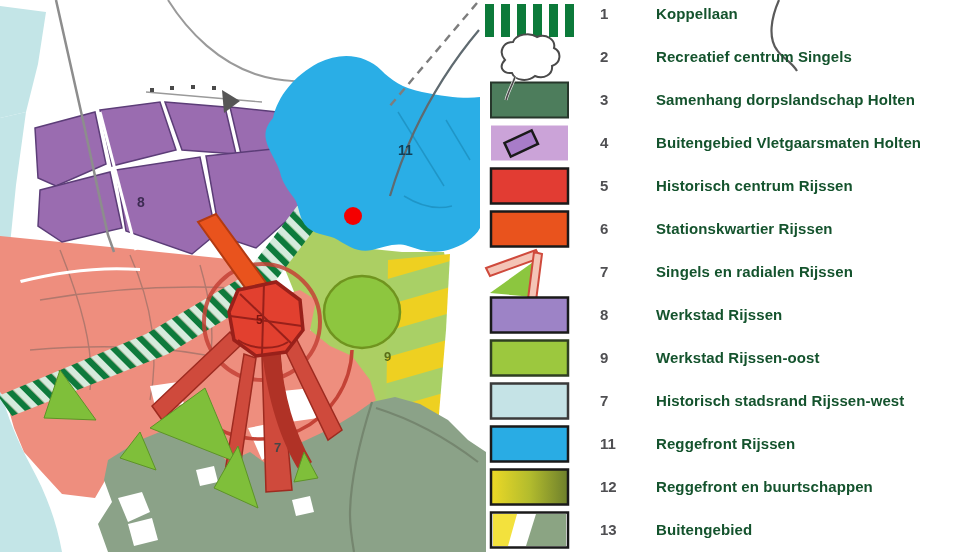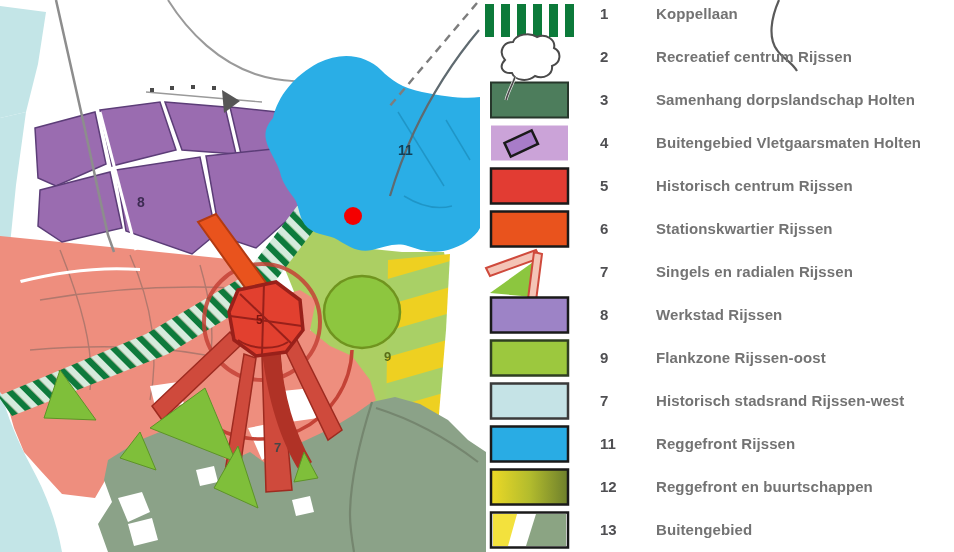--- a/index.html
+++ b/index.html
@@ -2,21 +2,21 @@
 <html><head>
 <meta charset="utf-8">
 <style>
   html,body{margin:0;padding:0;background:#fff;}
   .stage{position:relative;width:954px;height:552px;overflow:hidden;background:#fff;
          font-family:"Liberation Sans",sans-serif;}
   .art{position:absolute;left:0;top:0;width:954px;height:552px;display:block;}
   .legend-text{position:absolute;left:0;top:0;width:954px;height:552px;pointer-events:none;}
   .lrow{position:absolute;height:20px;line-height:20px;white-space:nowrap;}
   .lnum{position:absolute;left:600px;width:34px;font-size:15px;font-weight:bold;color:#4f4f52;}
-  .llab{position:absolute;left:656px;font-size:15px;font-weight:bold;color:#737373;letter-spacing:.1px;}
+  .llab{position:absolute;left:656px;font-size:15px;font-weight:bold;color:#14532d;letter-spacing:.1px;}
   svg text{font-family:"Liberation Sans",sans-serif;font-weight:bold;}
 </style>
 </head>
 <body>
 
 <div class="stage">
 
 <svg class="art" viewBox="0 0 954 552">
   <defs>
     <pattern id="hatchband" patternUnits="userSpaceOnUse" width="13" height="13" patternTransform="rotate(-45)">
@@ -214,21 +214,21 @@
   </g>
 </svg>
 
 <div class="legend-text">
   <div class="lrow" style="top:4px">
         <span class="lnum">1</span>
         <span class="llab">Koppellaan</span>
       </div>
   <div class="lrow" style="top:47px">
         <span class="lnum">2</span>
-        <span class="llab">Recreatief centrum Rijssen</span>
+        <span class="llab">Recreatief centrum Singels</span>
       </div>
   <div class="lrow" style="top:90px">
         <span class="lnum">3</span>
         <span class="llab">Samenhang dorpslandschap Holten</span>
       </div>
   <div class="lrow" style="top:133px">
         <span class="lnum">4</span>
         <span class="llab">Buitengebied Vletgaarsmaten Holten</span>
       </div>
   <div class="lrow" style="top:176px">
@@ -242,21 +242,21 @@
   <div class="lrow" style="top:262px">
         <span class="lnum">7</span>
         <span class="llab">Singels en radialen Rijssen</span>
       </div>
   <div class="lrow" style="top:305px">
         <span class="lnum">8</span>
         <span class="llab">Werkstad Rijssen</span>
       </div>
   <div class="lrow" style="top:348px">
         <span class="lnum">9</span>
-        <span class="llab">Flankzone Rijssen-oost</span>
+        <span class="llab">Werkstad Rijssen-oost</span>
       </div>
   <div class="lrow" style="top:391px">
         <span class="lnum">7</span>
         <span class="llab">Historisch stadsrand Rijssen-west</span>
       </div>
   <div class="lrow" style="top:434px">
         <span class="lnum">11</span>
         <span class="llab">Reggefront Rijssen</span>
       </div>
   <div class="lrow" style="top:477px">

